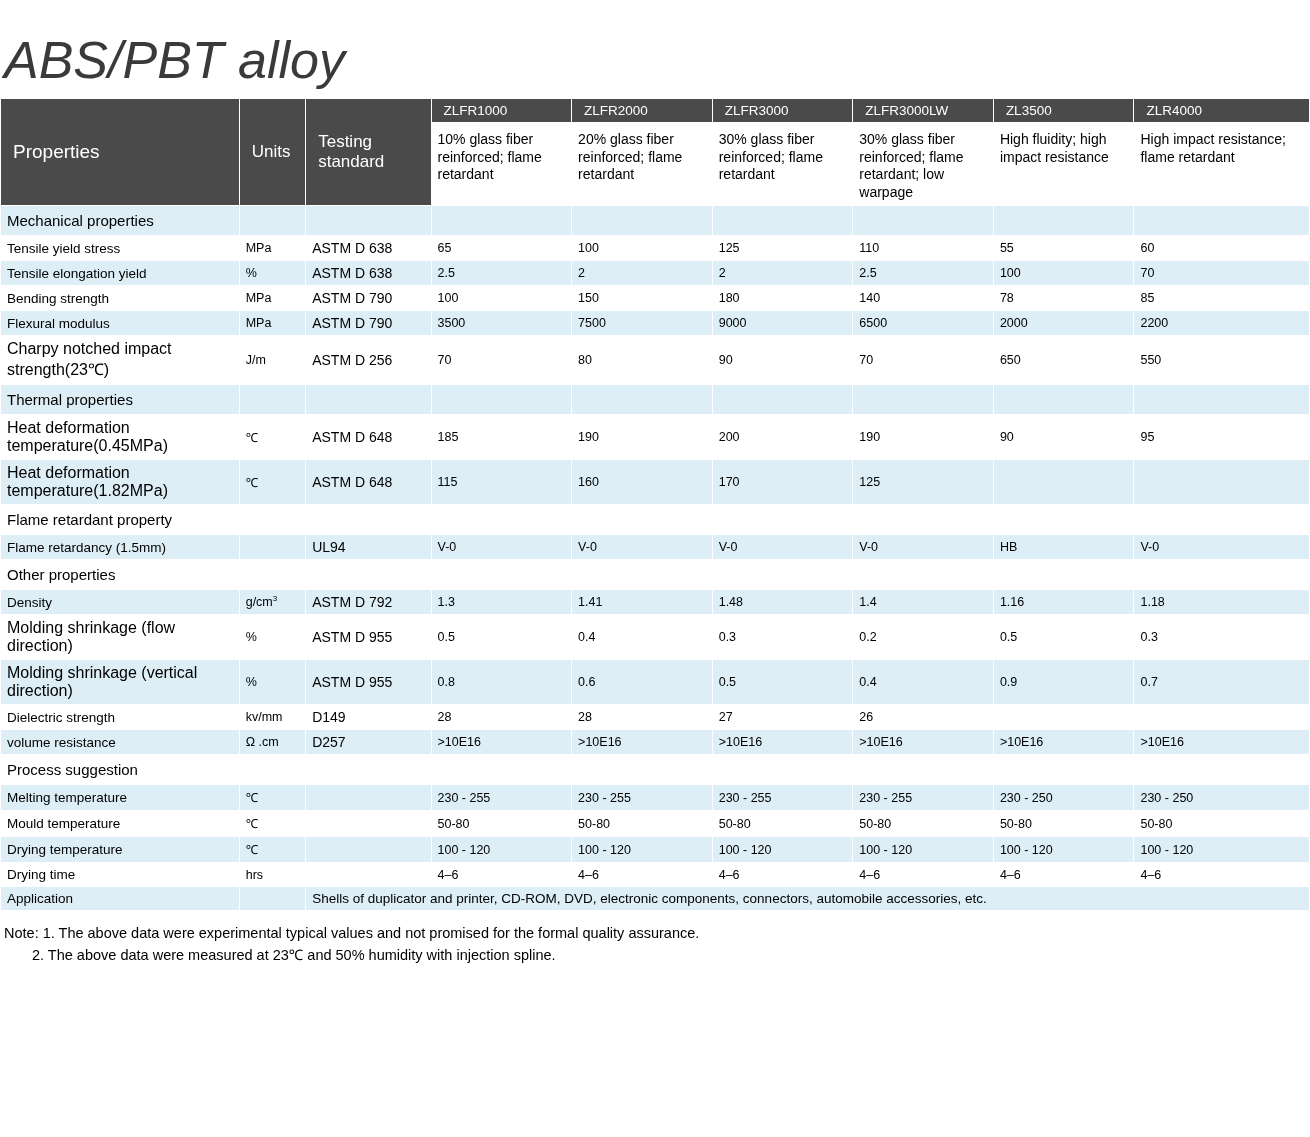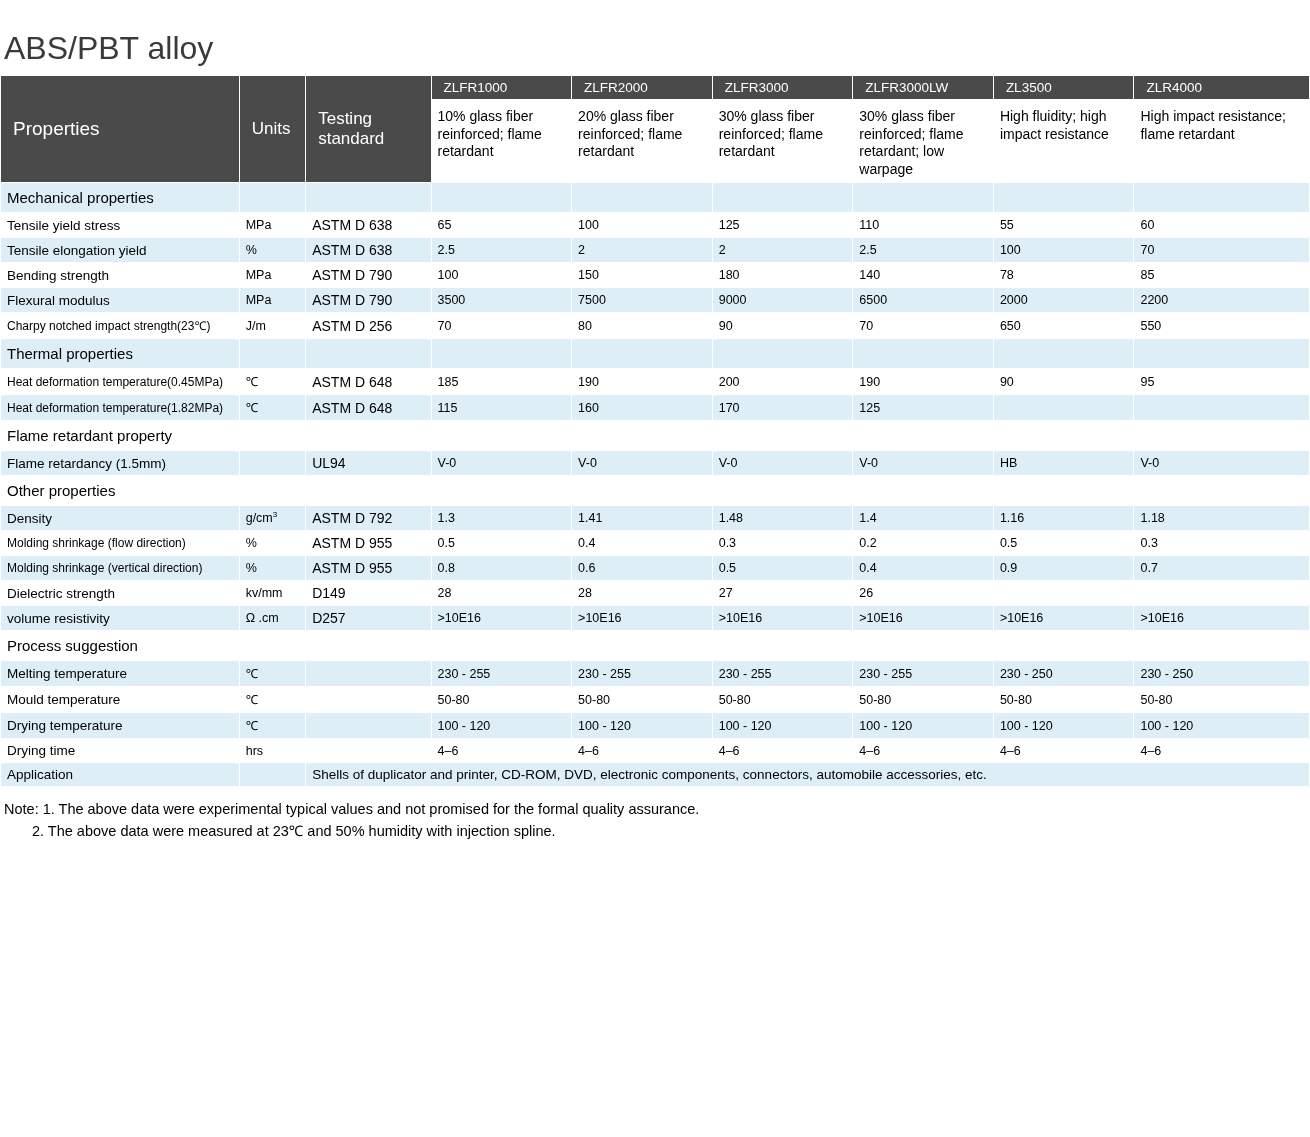--- a/index.html
+++ b/index.html
@@ -37,24 +37,25 @@
     top: 20px;
     font-size: 34px;
     font-weight: bold;
     color: #ffffff;
     letter-spacing: 1px;
     font-family: "DejaVu Sans", sans-serif;
   }
   
   .page-title {
     margin: 30px 0 8px 4px;
-    font-size: 32px;
+    font-size: 52px;
     font-weight: normal;
     color: #3a3a3a;
     letter-spacing: 0px;
+    font-style: italic;
   }
   
   table.spec {
     width: 1310px;
     border-collapse: collapse;
     table-layout: fixed;
     font-size: 13.5px;
   }
   table.spec td, table.spec th {
     border: 1px solid #ffffff;
@@ -84,21 +85,21 @@
   
   tr.drow td { background: #ffffff; font-size: 14px; line-height: 1.25; vertical-align: top; padding-top: 8px; margin-left: 30px;}
 
   
   tr.section td { font-size: 15px; padding-top: 6px; padding-bottom: 6px;}
   
   tr.blue td { background: #ddeef7; }
   tr.white td { background: #ffffff; }
 
   td.prop { padding-left: 8px; }
-  td.prop.small { font-size: 12px; margin-left: 9px; }
+  td.prop.small { font-size: 16px; margin-left: 9px; }
   td.unit { text-align: left; padding-left: 10px; font-size: 12.5px; }
   td.std { font-size: 14px; padding-left: 8px; }
   td.val { font-size: 12.5px; padding-left: 8px; }
   td.app-val { font-size: 13.5px; padding-left: 8px; }
 
   sup { font-size: 8px; vertical-align: super; }
 
   
   .notes {
     margin: 12px 0 0 4px;
@@ -318,21 +319,21 @@
           <td class="unit">kv/mm</td>
           <td class="std">D149</td>
           <td class="val">28</td>
           <td class="val">28</td>
           <td class="val">27</td>
           <td class="val">26</td>
           <td class="val"></td>
           <td class="val"></td>
         </tr>
         <tr class="blue">
-          <td class="prop">volume resistivity</td>
+          <td class="prop">volume resistance</td>
           <td class="unit">Ω .cm</td>
           <td class="std">D257</td>
           <td class="val">&gt;10E16</td>
           <td class="val">&gt;10E16</td>
           <td class="val">&gt;10E16</td>
           <td class="val">&gt;10E16</td>
           <td class="val">&gt;10E16</td>
           <td class="val">&gt;10E16</td>
         </tr>
         <tr class="white section">

